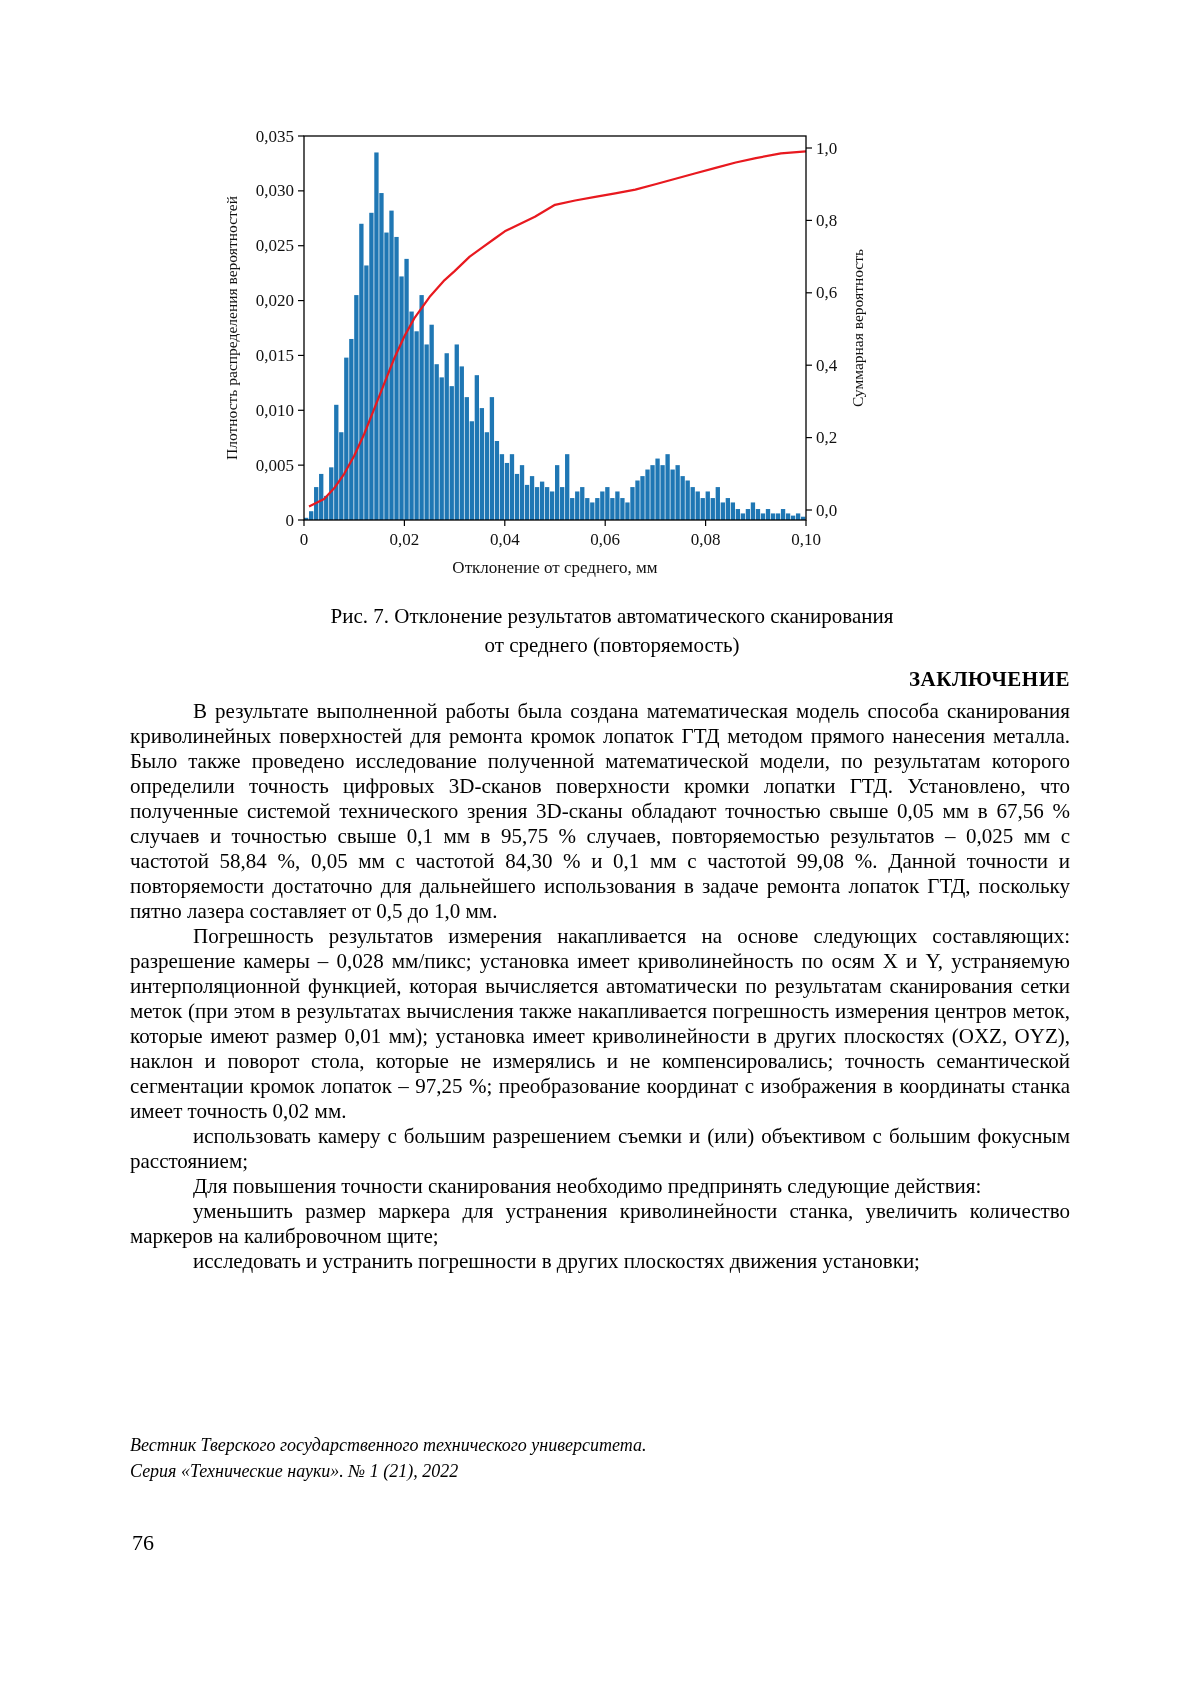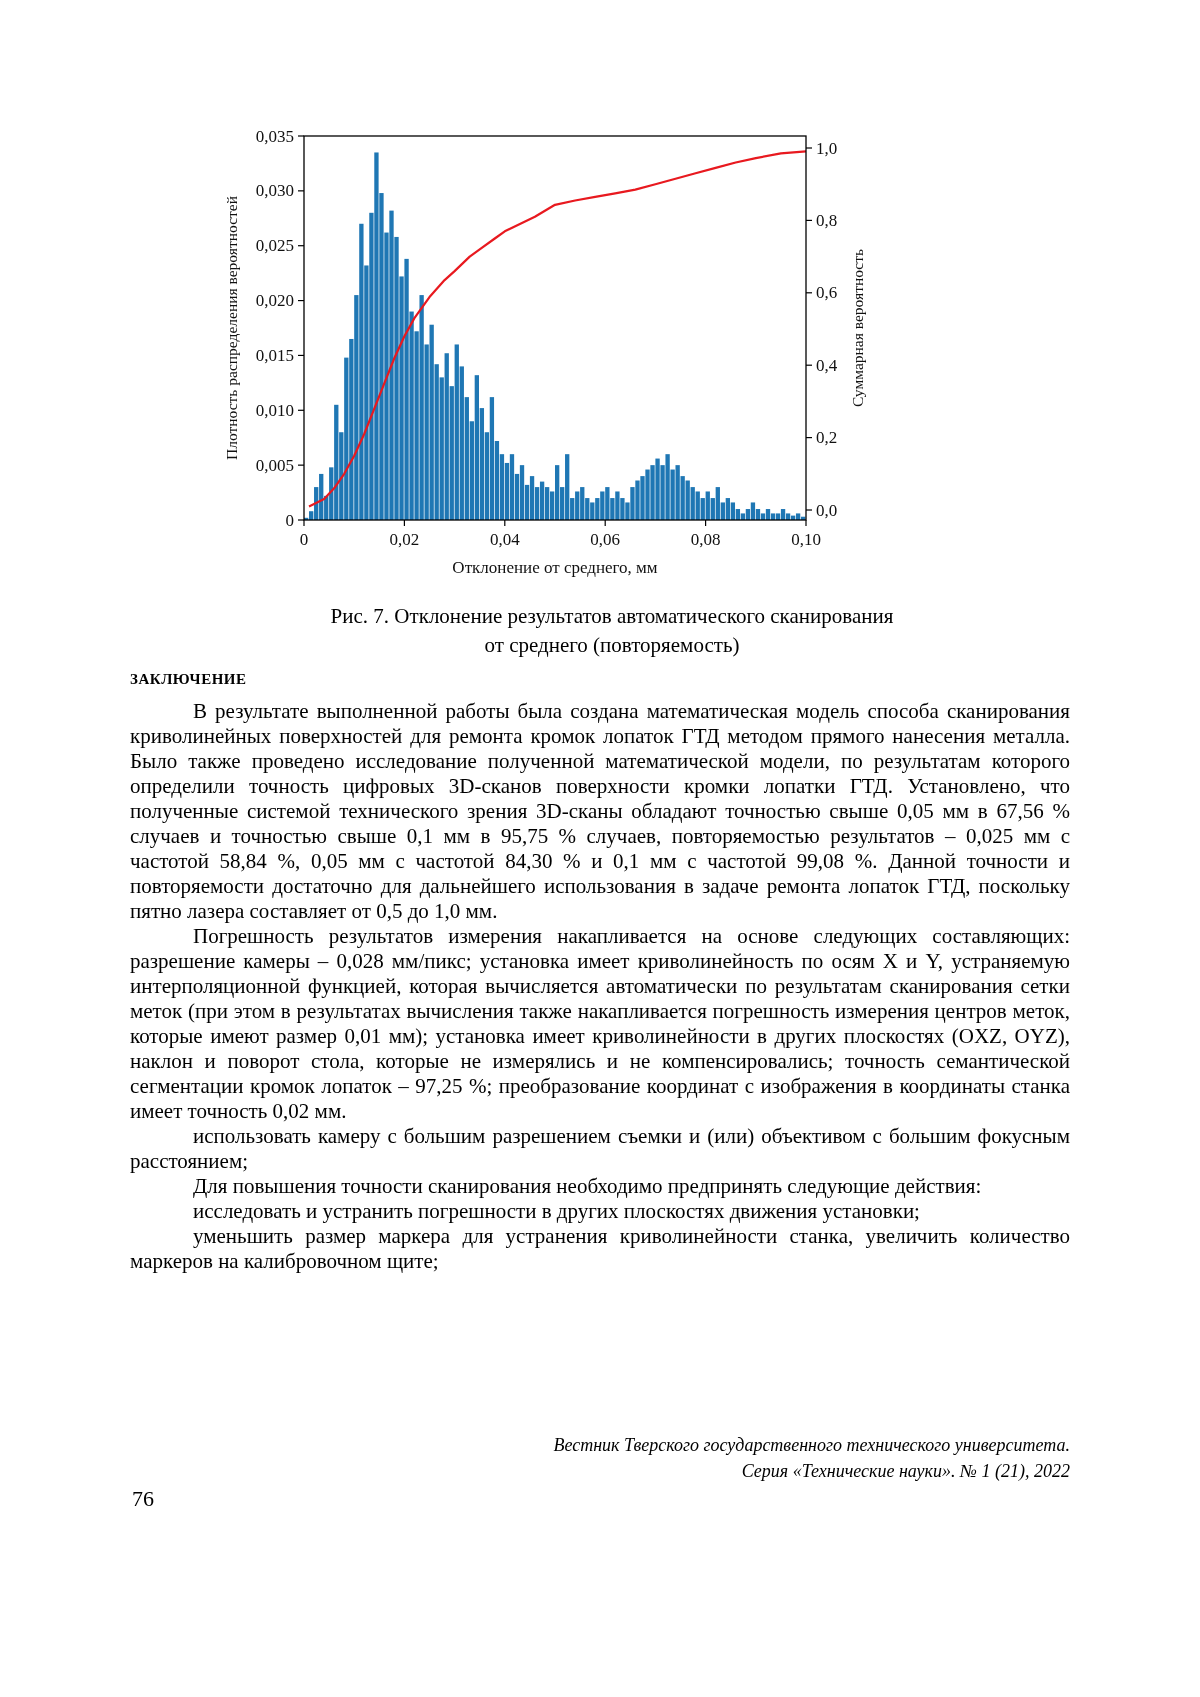--- a/index.html
+++ b/index.html
@@ -12,34 +12,34 @@
   .chart-block{position:absolute;left:212px;top:120px;width:660px;}
   svg text{font-family:"Liberation Serif", serif;fill:#111;}
 
   .caption{
     position:absolute;left:142px;top:602px;width:940px;
     text-align:center;font-size:21px;line-height:29px;
   }
 
   .body-block{position:absolute;left:130px;top:666px;width:940px;}
   .heading{
-    text-align:left;font-weight:bold;font-size:15px;line-height:26px;
+    text-align:right;font-weight:bold;font-size:21px;line-height:26px;
     margin:0 0 7px 0;letter-spacing:0.5px;
   }
   .para{
     margin:0;text-align:justify;text-indent:63px;
     font-size:21px;line-height:25px;
   }
 
   .footer{
     position:absolute;left:130px;top:1432px;width:940px;
-    text-align:right;font-style:italic;font-size:18px;line-height:26px;font-family:Liberation Serif, serif;
+    text-align:left;font-style:italic;font-size:18px;line-height:26px;font-family:Liberation Serif, serif;
   }
   .page-number{
-    position:absolute;left:132px;top:1486px;font-size:22px;
+    position:absolute;left:132px;top:1530px;font-size:22px;
   }
 </style>
 </head>
 <body>
 
 <div class="page">
 
   <div class="chart-block">
     <svg id="chart-svg" width="660" height="466" viewBox="0 0 660 466">
         <g>
@@ -197,22 +197,22 @@
     <div>от среднего (повторяемость)</div>
   </div>
 
   <div class="body-block">
     <p class="heading">ЗАКЛЮЧЕНИЕ</p>
     <div>
         <p class="para">В результате выполненной работы была создана математическая модель способа сканирования криволинейных поверхностей для ремонта кромок лопаток ГТД методом прямого нанесения металла. Было также проведено исследование полученной математической модели, по результатам которого определили точность цифровых 3D-сканов поверхности кромки лопатки ГТД. Установлено, что полученные системой технического зрения 3D-сканы обладают точностью свыше 0,05 мм в 67,56 % случаев и точностью свыше 0,1 мм в 95,75 % случаев, повторяемостью результатов – 0,025 мм с частотой 58,84 %, 0,05 мм с частотой 84,30 % и 0,1 мм с частотой 99,08 %. Данной точности и повторяемости достаточно для дальнейшего использования в задаче ремонта лопаток ГТД, поскольку пятно лазера составляет от 0,5 до 1,0 мм.</p>
         <p class="para">Погрешность результатов измерения накапливается на основе следующих составляющих: разрешение камеры – 0,028 мм/пикс; установка имеет криволинейность по осям X и Y, устраняемую интерполяционной функцией, которая вычисляется автоматически по результатам сканирования сетки меток (при этом в результатах вычисления также накапливается погрешность измерения центров меток, которые имеют размер 0,01 мм); установка имеет криволинейности в других плоскостях (OXZ, OYZ), наклон и поворот стола, которые не измерялись и не компенсировались; точность семантической сегментации кромок лопаток – 97,25 %; преобразование координат с изображения в координаты станка имеет точность 0,02 мм.</p>
         <p class="para">использовать камеру с большим разрешением съемки и (или) объективом с большим фокусным расстоянием;</p>
         <p class="para">Для повышения точности сканирования необходимо предпринять следующие действия:</p>
+        <p class="para">уменьшить размер маркера для устранения криволинейности станка, увеличить количество маркеров на калибровочном щите;</p>
         <p class="para">исследовать и устранить погрешности в других плоскостях движения установки;</p>
-        <p class="para">уменьшить размер маркера для устранения криволинейности станка, увеличить количество маркеров на калибровочном щите;</p>
       </div>
   </div>
 
   <div class="footer">
     <div>Вестник Тверского государственного технического университета.</div>
     <div>Серия «Технические науки». № 1 (21), 2022</div>
   </div>
 
   <div class="page-number">76</div>
 

